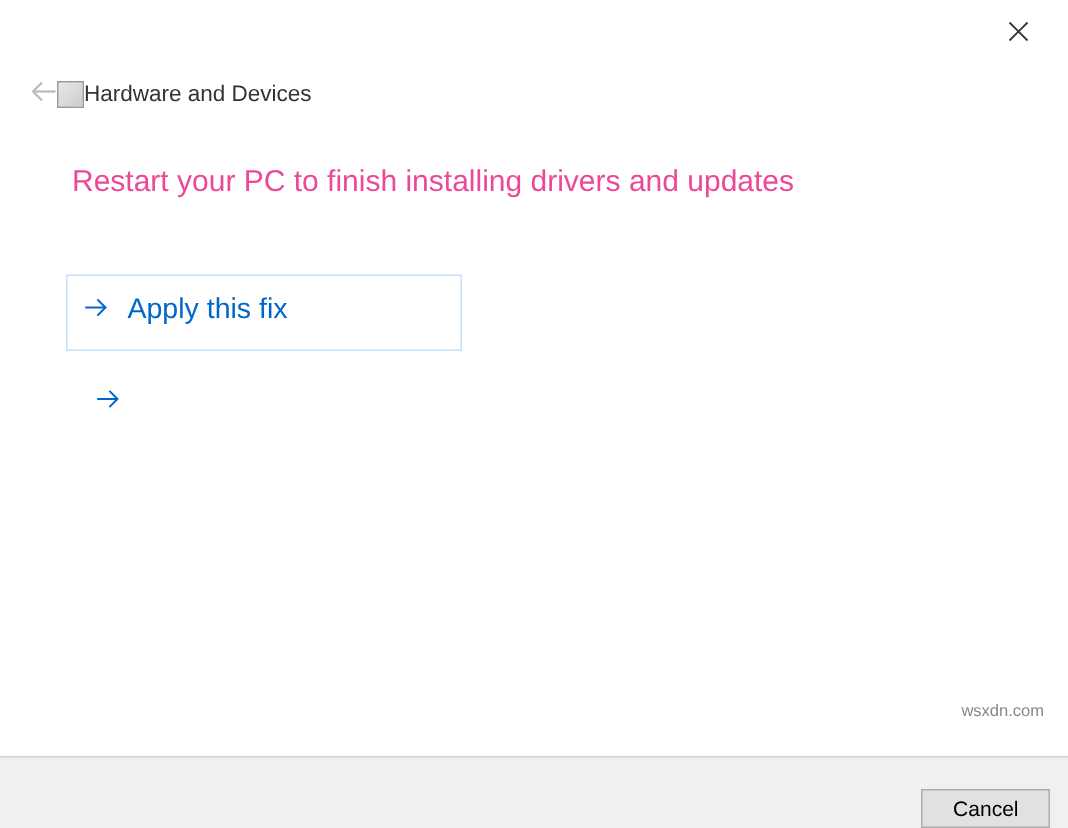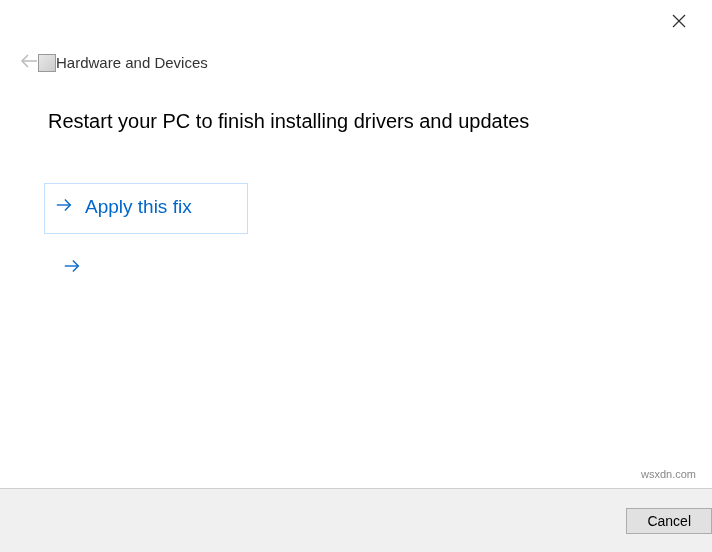--- a/index.html
+++ b/index.html
@@ -52,21 +52,21 @@
       font-size: 15px;
       color: #333;
     }
     .content {
       position: absolute;
       top: 110px;
       left: 48px;
       right: 24px;
     }
     .main-heading {
-      color: #000000;
+      color: #ec4899;
       font-size: 20px;
       font-weight: 400;
       margin-bottom: 50px;
     }
     .option {
       display: flex;
       align-items: flex-start;
       padding: 10px 10px;
       border: 1px solid transparent;
       cursor: pointer;
@@ -104,26 +104,27 @@
     .option-subtitle {
       color: #0066cc;
       font-size: 14px;
       margin-top: 4px;
     }
     .footer {
       position: absolute;
       bottom: 0;
       left: 0;
       right: 0;
-      height: 64px;
+      height: 48px;
       background: #f0f0f0;
       border-top: 1px solid #d0d0d0;
       display: flex;
-      align-items: center;
+      align-items: flex-end;
       justify-content: flex-end;
+      padding-right: 12px;
     }
     .cancel-btn {
       background: #e1e1e1;
       border: 1px solid #adadad;
       padding: 4px 20px;
       font-size: 14px;
       cursor: pointer;
       font-family: inherit;
     }
     .watermark {
@@ -151,21 +152,21 @@
         <polyline points="8,1 2,7 8,13" fill="none" stroke="#bbb" stroke-width="1.5"></polyline>
       </svg>
   </button>
   <span class="header-icon"></span>
   <span class="header-title">Hardware and Devices</span>
 </div>
 
 <div class="content">
   <h1 class="main-heading">Restart your PC to finish installing drivers and updates</h1>
 
-  <div class="option highlighted bordered" style="width:204px; margin-left:-4px;text-align:right;">
+  <div class="option highlighted bordered" style="width:264px; margin-left:-4px;text-align:right;">
     <span class="option-arrow">
       <svg viewBox="0 0 20 20">
           <line x1="2" y1="10" x2="17" y2="10" stroke="#0066cc" stroke-width="1.5"></line>
           <polyline points="11,4 17,10 11,16" fill="none" stroke="#0066cc" stroke-width="1.5"></polyline>
         </svg>
     </span>
     <div class="option-text">
       <span class="option-title">Apply this fix</span>
     </div>
   </div>

